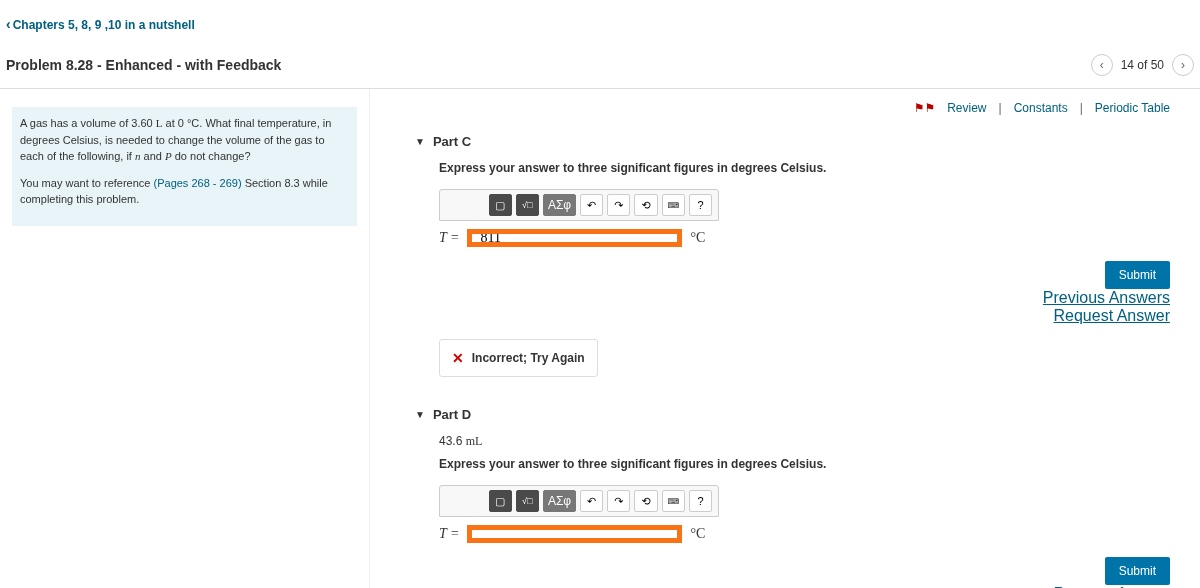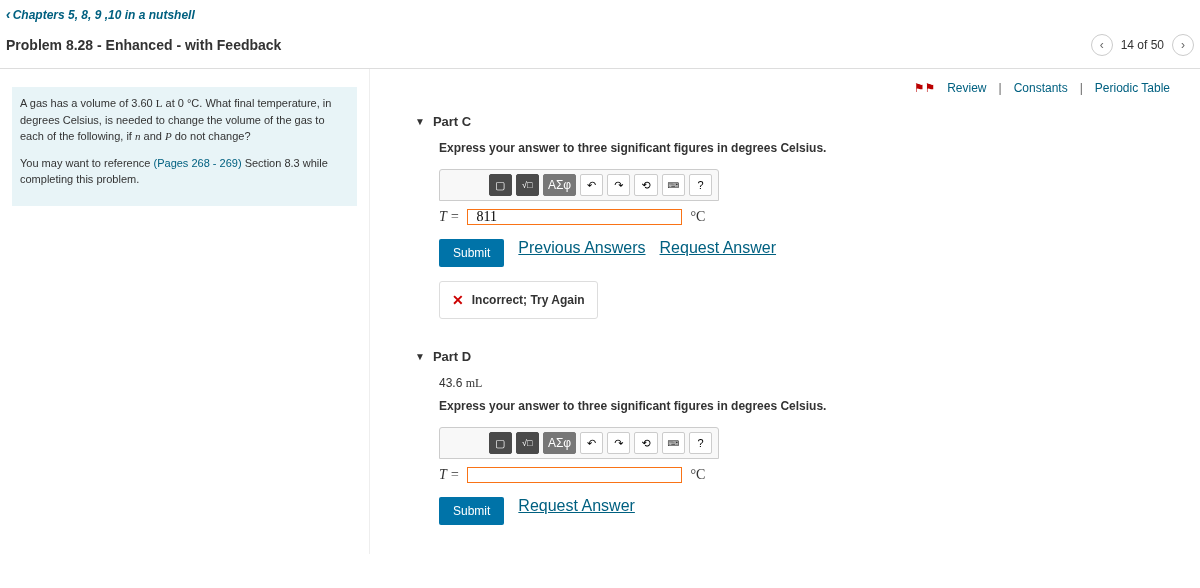--- a/index.html
+++ b/index.html
@@ -1,18 +1,18 @@
 <!DOCTYPE html>
 <html><head>
   <meta charset="utf-8">
   <style>
     * { margin: 0; padding: 0; box-sizing: border-box; font-family: Arial, sans-serif; }
     body { background: #fff; font-size: 12px; color: #333; }
     
-    .top-bar { padding: 6px 6px; font-style: italic; }
+    .top-bar { padding: 16px 6px; }
     .breadcrumb { color: #006080; font-weight: bold; font-size: 12px; text-decoration: none; }
     .breadcrumb::before { content: "‹"; margin-right: 2px; font-size: 14px; }
     
     .problem-header { padding: 6px 6px 12px; border-bottom: 1px solid #ddd; display: flex; justify-content: space-between; align-items: center; }
     .problem-title { font-weight: bold; font-size: 14px; color: #333; }
     .paging { display: flex; align-items: center; gap: 8px; }
     .page-btn { width: 22px; height: 22px; border: 1px solid #ccc; border-radius: 50%; background: #fff; display: flex; align-items: center; justify-content: center; cursor: pointer; color: #666; font-size: 12px; }
     .page-text { font-size: 12px; color: #333; }
     
     .main-content { display: flex; }
@@ -38,24 +38,24 @@
     .part-instruction { font-weight: bold; font-size: 12px; margin-bottom: 14px; }
     
     .input-area { margin-bottom: 14px; display: inline-block; }
     .toolbar { border: 1px solid #ccc; border-radius: 3px 3px 0 0; padding: 4px 6px; display: flex; align-items: center; gap: 4px; background: #f8f8f8; width: 280px; }
     .tool-btn { width: 24px; height: 22px; border: 1px solid #ccc; border-radius: 2px; background: #fff; display: flex; align-items: center; justify-content: center; cursor: pointer; font-size: 11px; }
     .tool-btn.dark { background: #4a4a4a; color: #fff; border-color: #4a4a4a; }
     .tool-btn.greek { background: #777; color: #fff; border-color: #777; font-size: 12px; padding: 8px 4px; width: auto; }
     
     .answer-row { display: flex; align-items: center; gap: 8px; margin-top: 8px; }
     .answer-label { font-style: italic; font-family: 'Times New Roman', serif; font-size: 14px; }
-    .answer-input { width: 215px; height: 16px; border: 1px solid #f97316; padding: 4px 8px; font-size: 14px; font-family: 'Times New Roman', serif; }
+    .answer-input { width: 215px; height: 16px; border: 5px solid #f97316; padding: 4px 8px; font-size: 14px; font-family: 'Times New Roman', serif; }
     .answer-unit { font-family: 'Times New Roman', serif; font-size: 14px; }
     
-    .action-row { display: flex; align-items: flex-start; gap: 14px; margin-bottom: 14px; }
+    .action-row { display: flex; align-items: flex-end; gap: 0; margin-bottom: 14px; flex-direction: column; }
     .submit-btn { background: #0073a8; color: #fff; border: none; padding: 7px 14px; font-size: 12px; cursor: pointer; border-radius: 2px; }
     .link { color: #006080; text-decoration: underline; font-size: 16px; cursor: pointer; }
     
     .feedback { border: 1px solid #ddd; border-radius: 3px; padding: 10px 12px; display: inline-flex; align-items: center; gap: 8px; font-size: 12px; font-weight: bold; }
     .feedback-x { color: #c00; font-size: 14px; font-weight: bold; }
   </style>
 </head>
 <body>
 
 <div class="top-bar">

